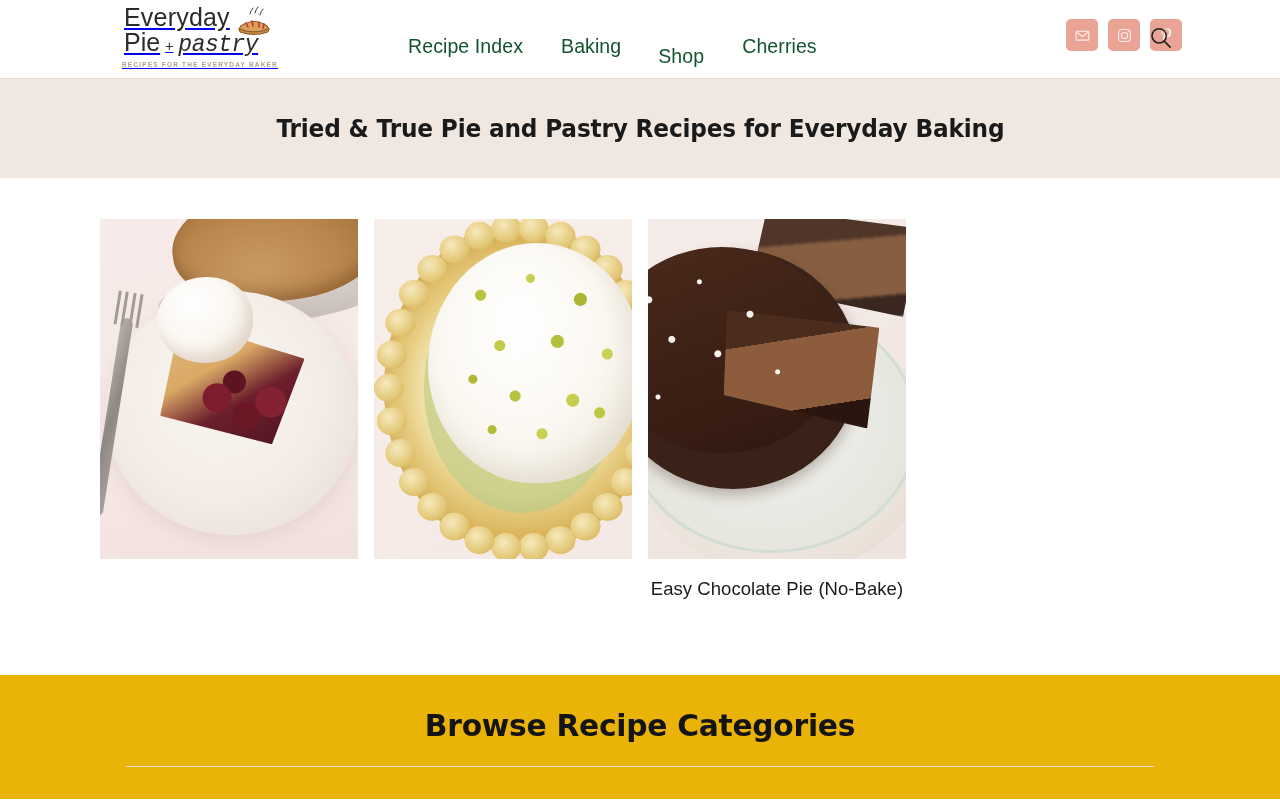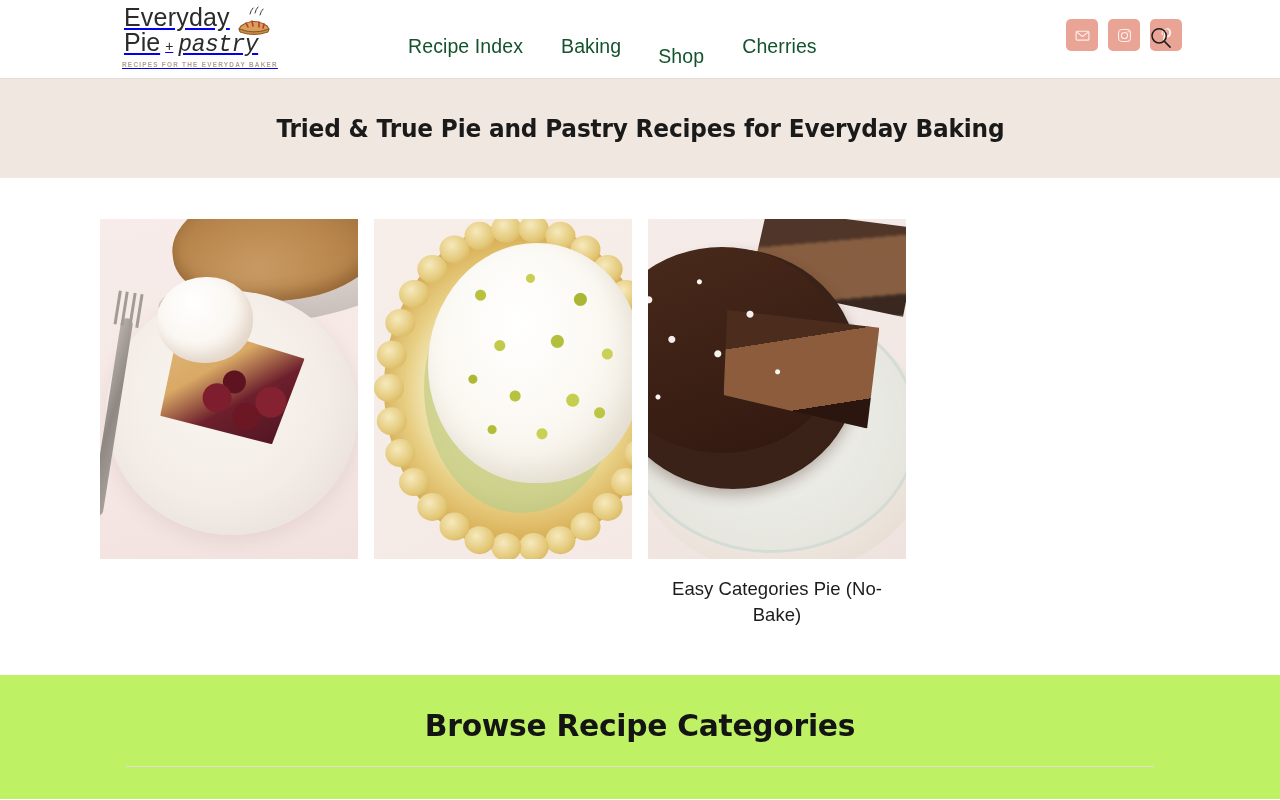--- a/index.html
+++ b/index.html
@@ -185,21 +185,21 @@
     line-height: 26px;
     color: #1c1c1c;
     text-align: center;
     letter-spacing: .05px;
   }
   .card-title-wide { padding: 0 0px; }
   .card-title-narrow { padding: 0 42px; }
 
   
   .categories-band {
-    background: #bef264;
+    background: #eab308;
     height: 124px;
     padding-top: 32px;
   }
   .categories-title {
     font-family: "DejaVu Sans", sans-serif;
     font-size: 31px;
     font-weight: 700;
     color: #141414;
     text-align: center;
     letter-spacing: -.3px;
@@ -554,21 +554,21 @@
           <div class="bg-plate"></div>
           <div class="bg-slice"></div>
           <div class="marble"></div>
           <div class="glassdish"></div>
           <div class="pie-body"></div>
           <div class="ganache"></div>
           <div class="cut-slice"></div>
           <div class="salt"></div>
         </div>
       </a>
-      <h2 class="card-title card-title-wide">Easy Categories Pie (No-Bake)</h2>
+      <h2 class="card-title card-title-wide">Easy Chocolate Pie (No-Bake)</h2>
     </article>
 
   </div>
 </section>
 
 <section class="categories-band">
   <h2 class="categories-title">Browse Recipe Categories</h2>
   <div class="categories-rule"></div>
 </section>
 

